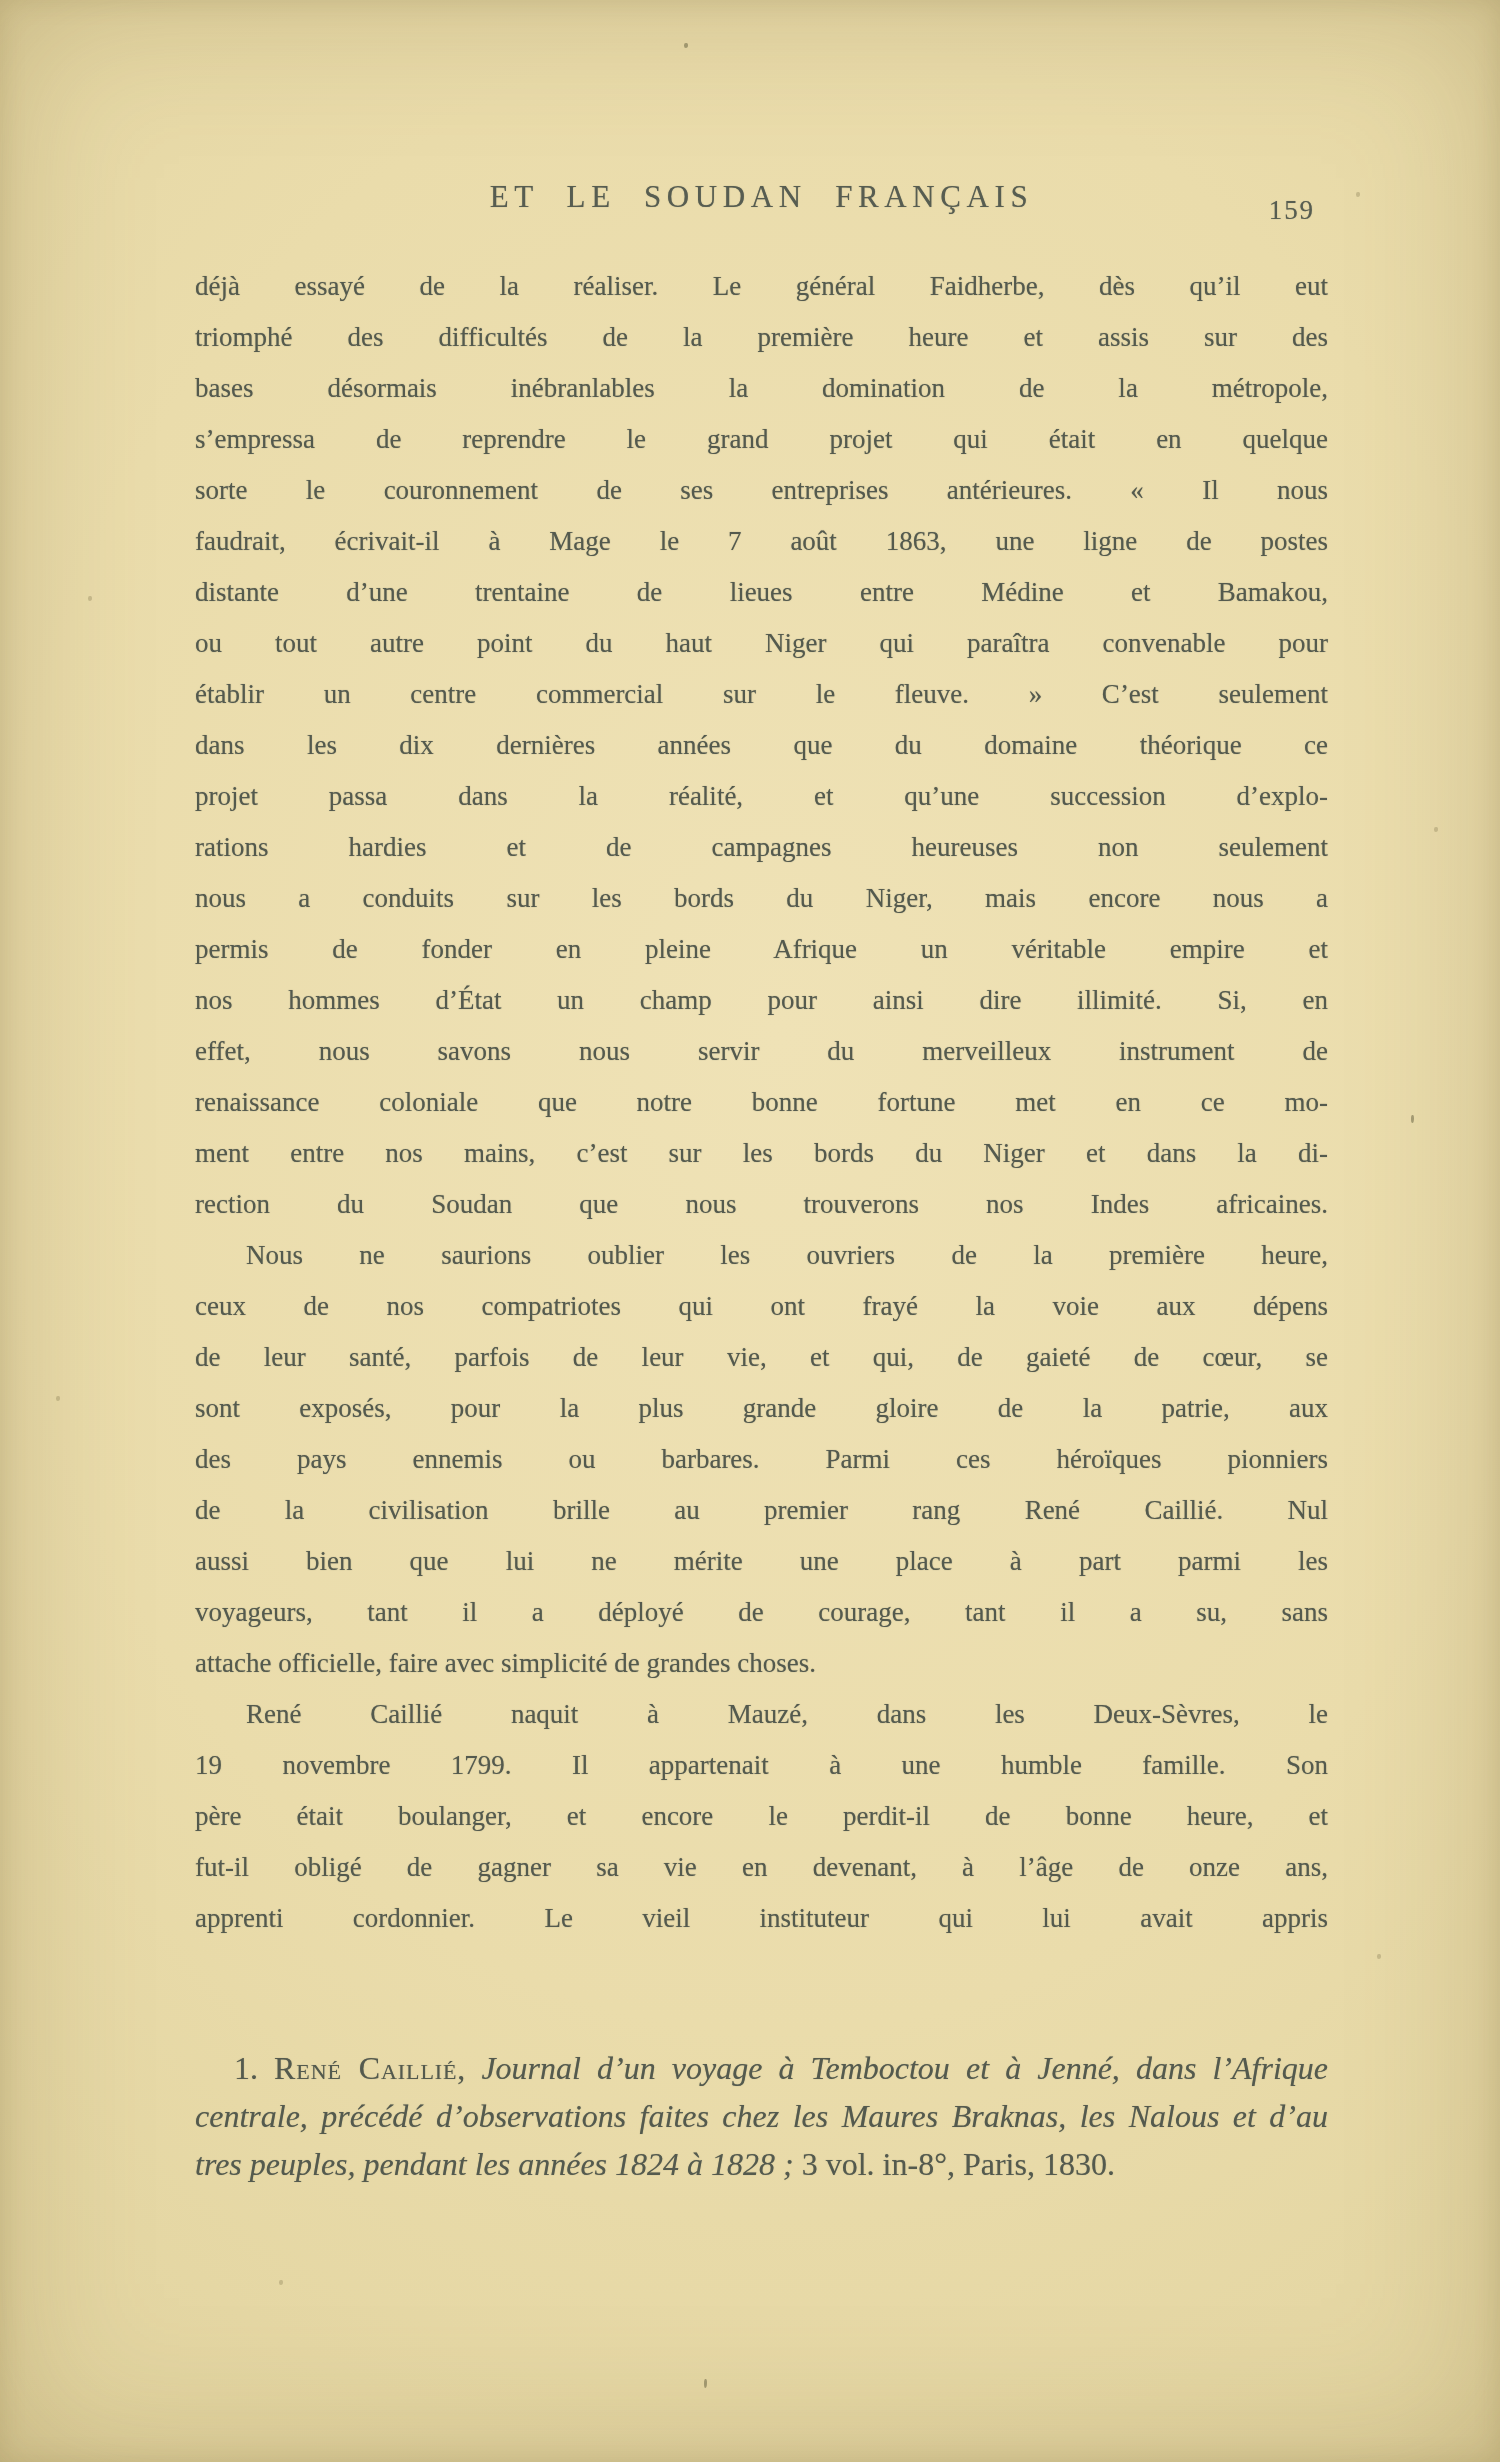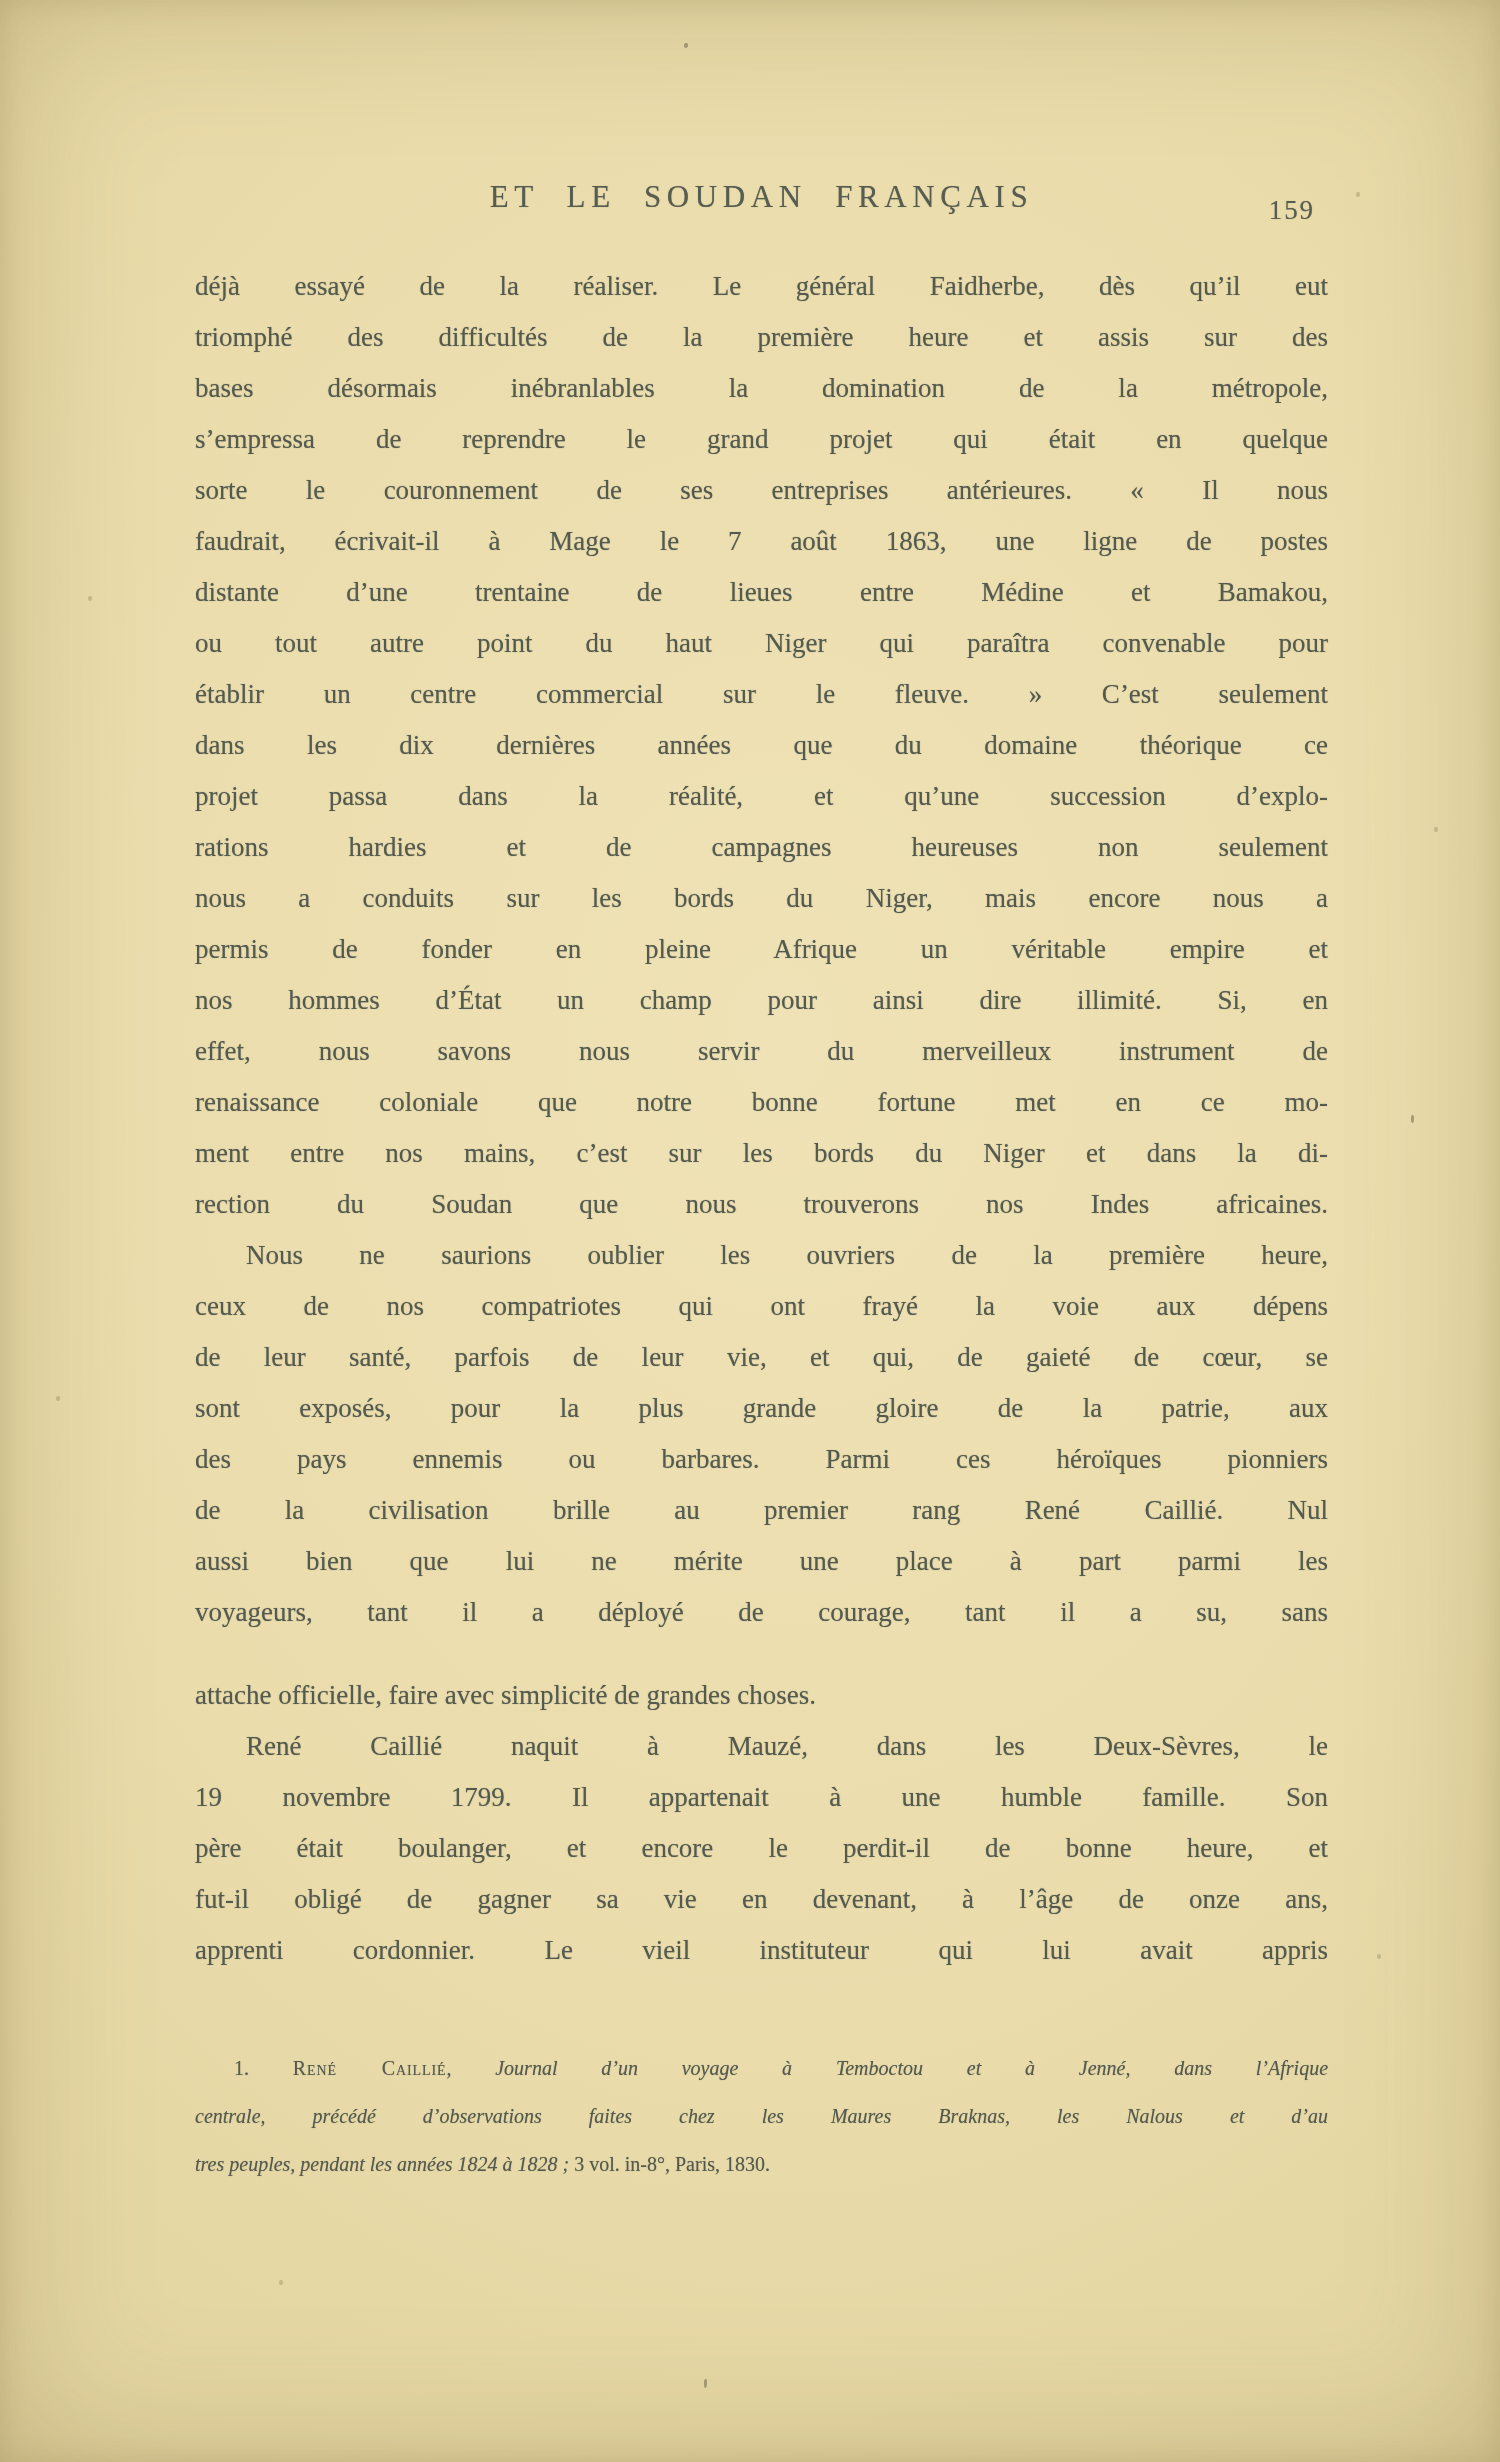--- a/index.html
+++ b/index.html
@@ -56,33 +56,33 @@
   .line {
     height: 51px;
     line-height: 51px;
     font-size: 27px;
     text-align: justify;
     text-align-last: justify;
     text-shadow: 0 0 1.1px rgba(84, 90, 78, 0.5);
     white-space: normal;
     overflow: visible;
   }
-  .line.no-just { text-align-last: left; margin-top: 32px; }
+  .line.no-just { text-align-last: left; }
   .line.first-indent { padding-left: 51px; }
 
   
   .footnote {
     position: absolute;
     left: 195px; top: 2044px;
     width: 1133px;
   }
   .fn-line {
     height: 48px;
     line-height: 48px;
-    font-size: 20px;
+    font-size: 32px;
     text-align: justify;
     text-align-last: justify;
     text-shadow: 0 0 0.9px rgba(84, 90, 78, 0.5);
   }
   .fn-line.no-just { text-align-last: left; }
   .fn-line.first-indent { padding-left: 39px; }
   .seg-italic { font-style: italic; }
   .seg-smallcaps { font-variant: small-caps; letter-spacing: 0.9px; }
   .seg-roman { font-style: normal; }
 

